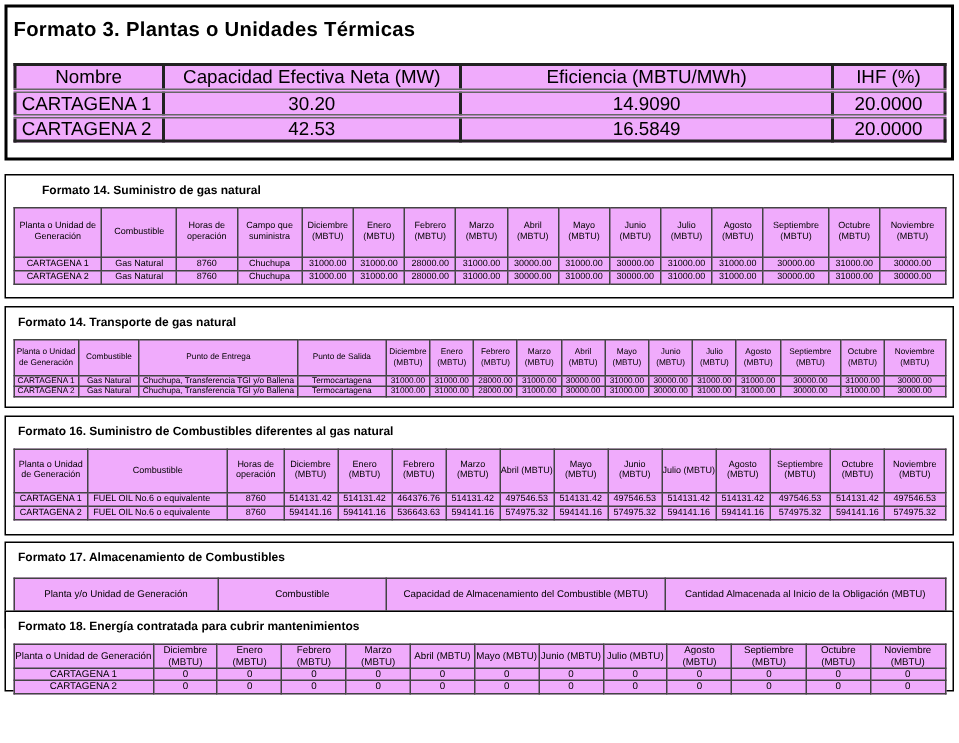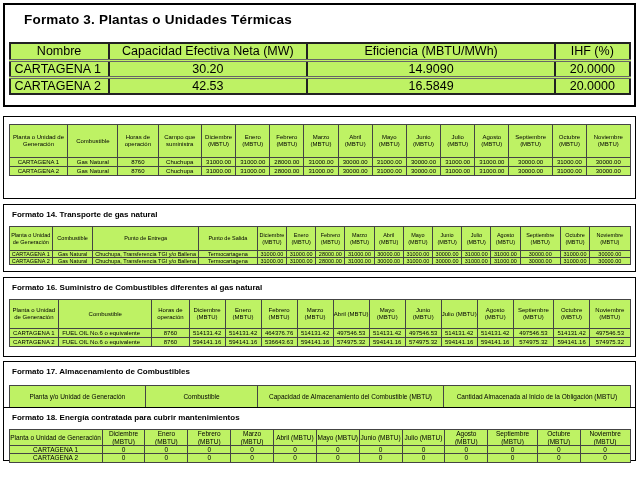--- a/index.html
+++ b/index.html
@@ -7,25 +7,25 @@
   .page { position:relative; width:639px; height:495px; background:#fff; overflow:hidden; }
 
   .box { position:absolute; left:3px; width:633px; border:1px solid #000; background:#fff; }
   #f3  { top:3px;   height:104px; border-width:2px; }
   #f14 { top:116px; height:83px; }
   #f15 { top:204px; height:68px; }
   #f16 { top:277px; height:80px; }
   #f17 { top:361px; height:58px; }
   #f18 { top:407px; height:54px; }
 
-  .title-lg { font-size:13.5px; font-weight:bold; margin:7px 0 0 19px; letter-spacing:.2px; }
+  .title-lg { font-size:13.5px; font-weight:bold; margin:7px 0 0 4px; letter-spacing:.2px; }
   .title-sm { font-size:8px;  font-weight:bold; margin:5px 0 0 8px; }
   #f14 .title-sm { margin-left:24px; }
 
-  table { border-collapse:collapse; table-layout:fixed; width:622px; margin:4px auto; background:#bef264; }
+  table { border-collapse:collapse; table-layout:fixed; width:622px; margin:4px auto; background:#f0abfc; }
   th, td { border:1px solid #444; text-align:center; vertical-align:middle; overflow:hidden; padding:0; line-height:1.12; font-weight:normal; }
   tbody tr { border-top:1px solid #777; }
 
   
   .t-f3 { margin-top:15px; font-size:12.5px; }
   .t-f3 th, .t-f3 td { border-width:2px; border-color:#222; }
   .t-f3 th { height:17px; }
   .t-f3 td { height:17px; }
   .t-f3 tbody tr { border-top:3px double #666; }
   .t-f3 td:first-child { text-align:left; padding-left:4px; }
@@ -99,20 +99,21 @@
             <td>CARTAGENA 2</td>
             <td>42.53</td>
             <td>16.5849</td>
             <td>20.0000</td>
           </tr>
         </tbody>
       </table>
   </section>
 
   <section class="box" id="f14">
+    <div class="title-sm">Formato 14. Suministro de gas natural</div>
     <table class="t-f14">
         <thead>
           <tr>
             <th>Planta o Unidad de Generación</th>
             <th>Combustible</th>
             <th>Horas de operación</th>
             <th>Campo que suministra</th>
             <th>Diciembre (MBTU)</th>
             <th>Enero (MBTU)</th>
             <th>Febrero (MBTU)</th>

